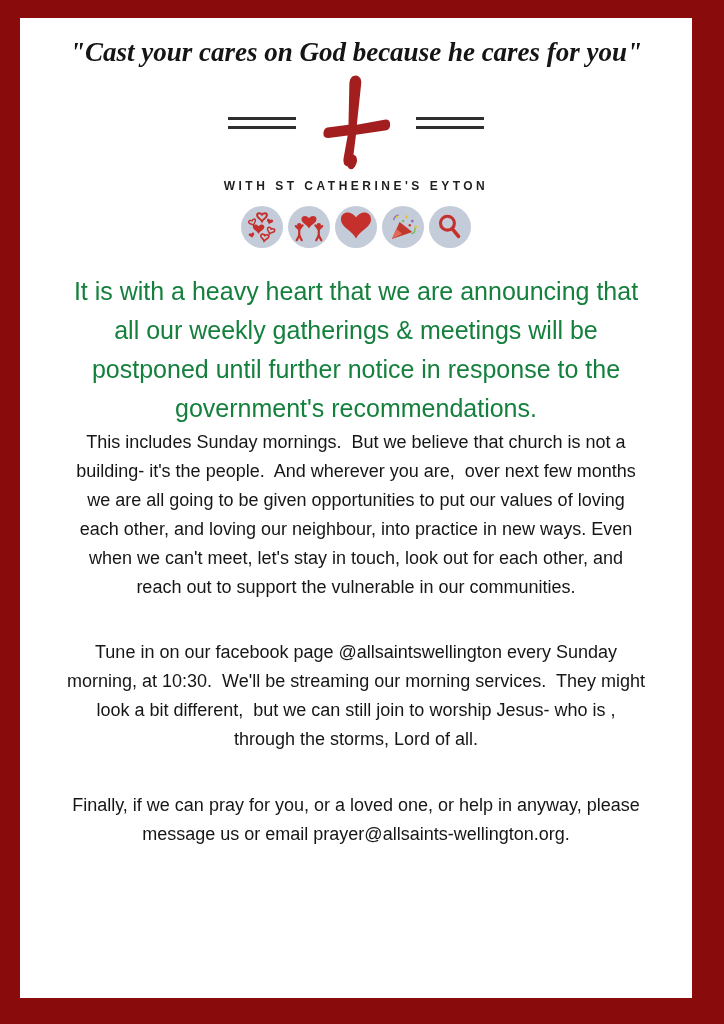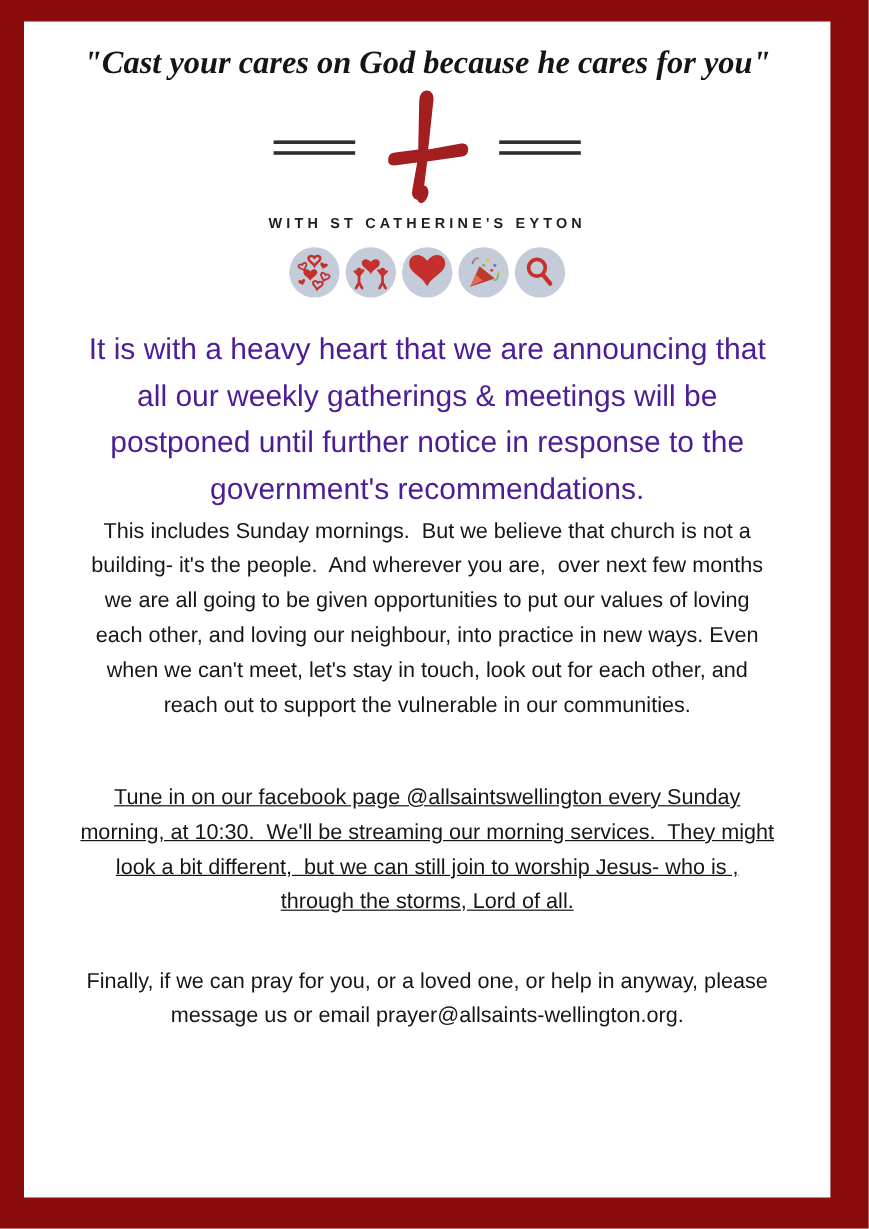--- a/index.html
+++ b/index.html
@@ -50,29 +50,29 @@
   .icons-row { margin-top:12px; display:flex; gap:5px; }
   .icon-circle {
     width:42px; height:42px; border-radius:50%;
     background:#c3ccd8;
     display:flex; align-items:center; justify-content:center;
   }
   .icon-circle svg { width:34px; height:34px; }
   .heading {
     margin-top:24px; width:672px;
     font-size:25px; line-height:39px;
-    white-space:pre-line; color:#4c1d95;
+    white-space:pre-line; color:#15803d;
   }
   .para {
     width:676px;
     font-size:18px; line-height:29px;
     white-space:pre-wrap; color:#161616;
   }
   .para-1 { }
-  .para-2 { margin-top:48px;text-decoration:underline; }
+  .para-2 { margin-top:36px; }
   .para-3 { margin-top:37px; }
 </style>
 </head>
 <body>
 
 <div class="poster">
   <div class="content">
 
     <div class="quote">
       <div>"Cast your cares on God because he cares for you"</div>

